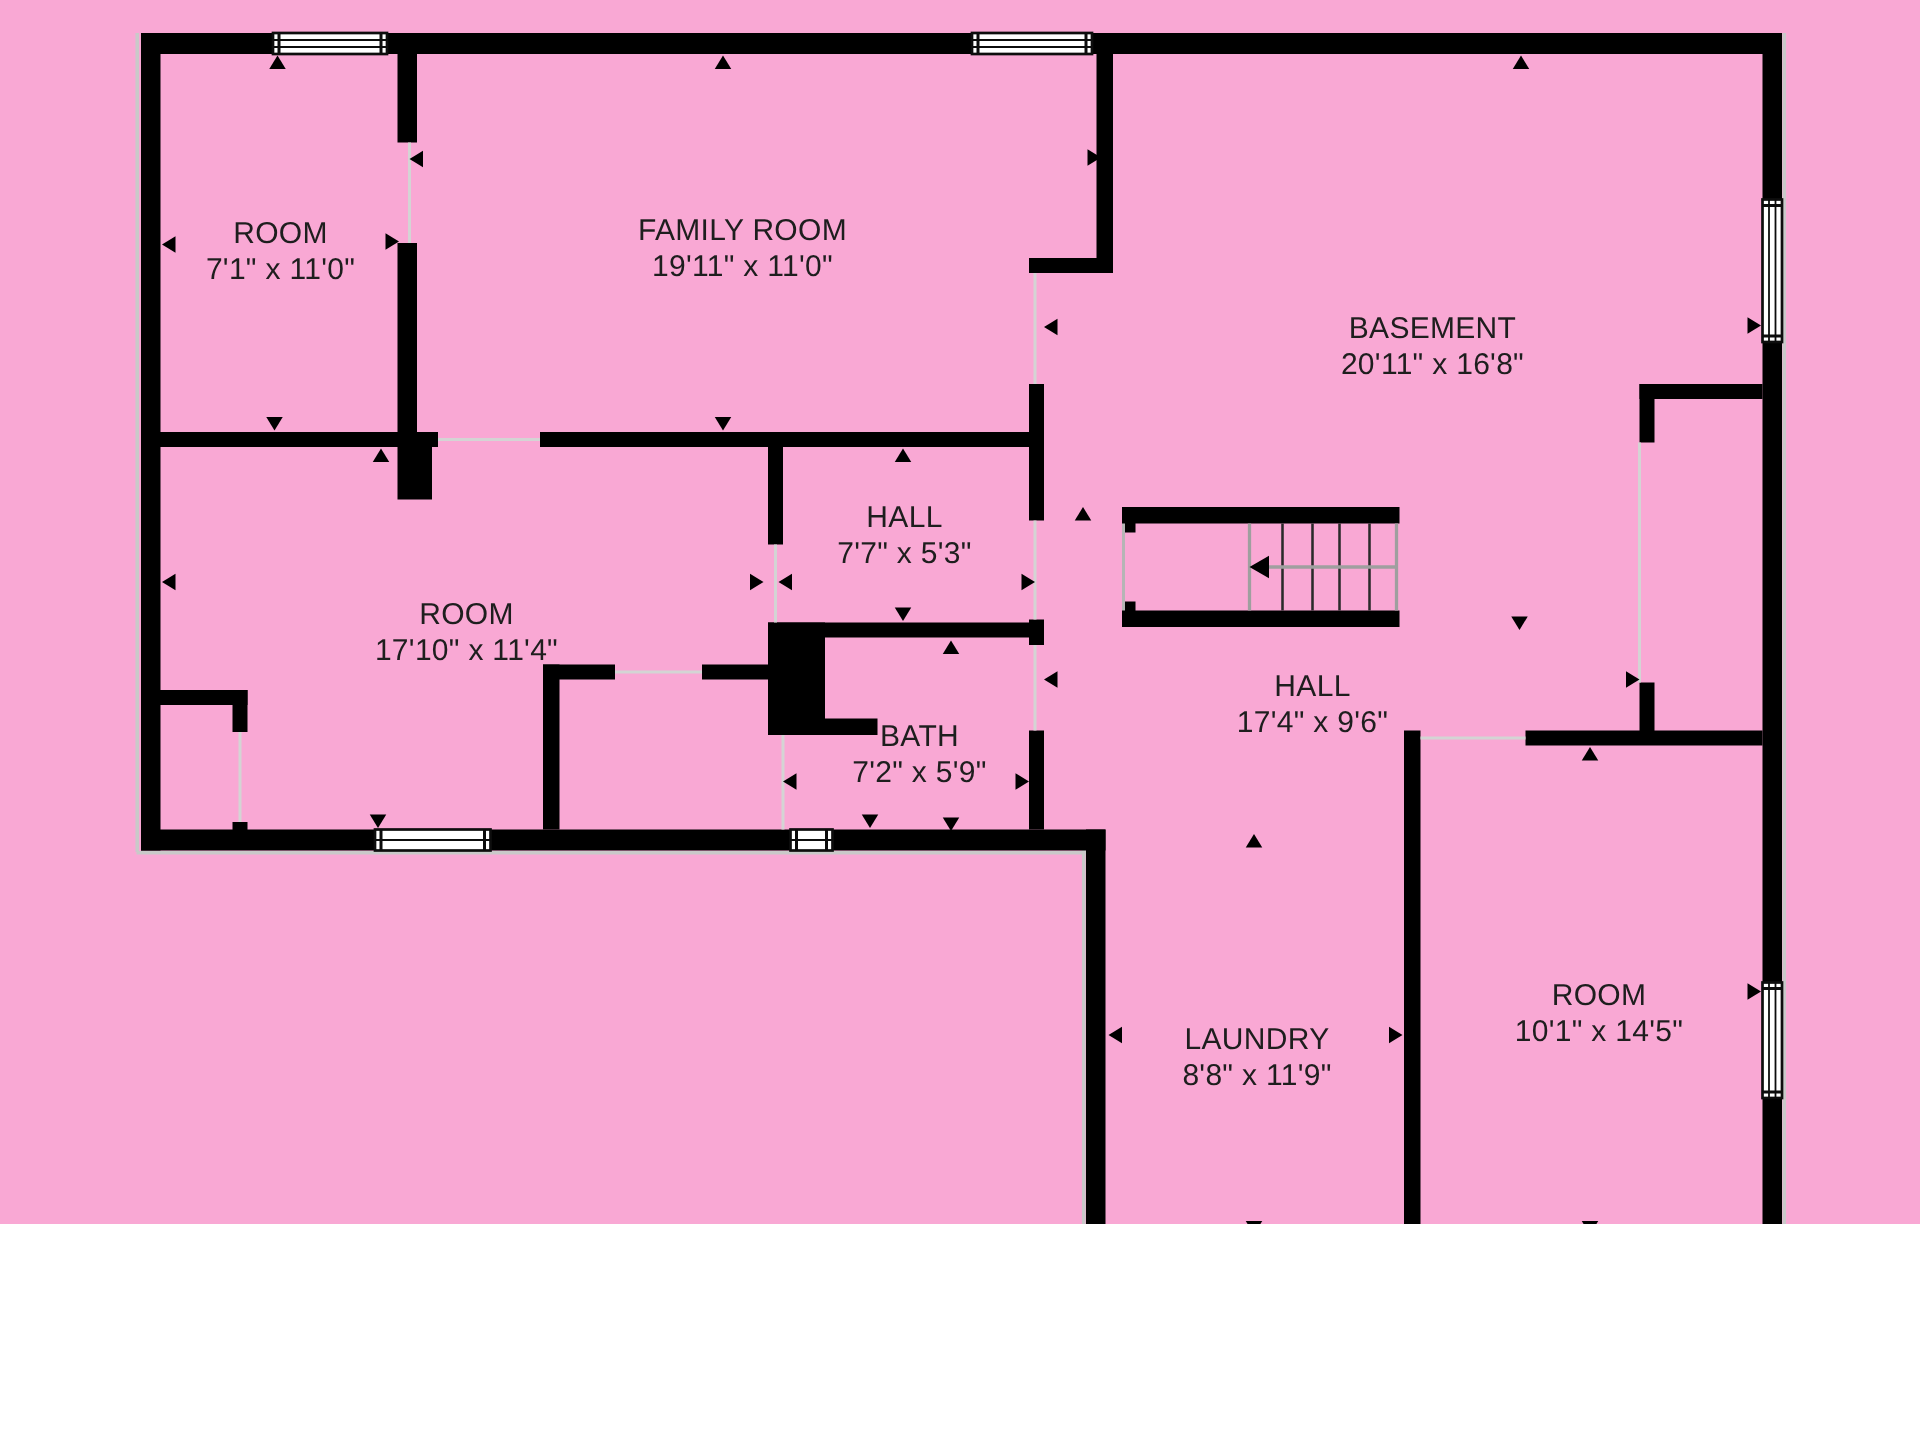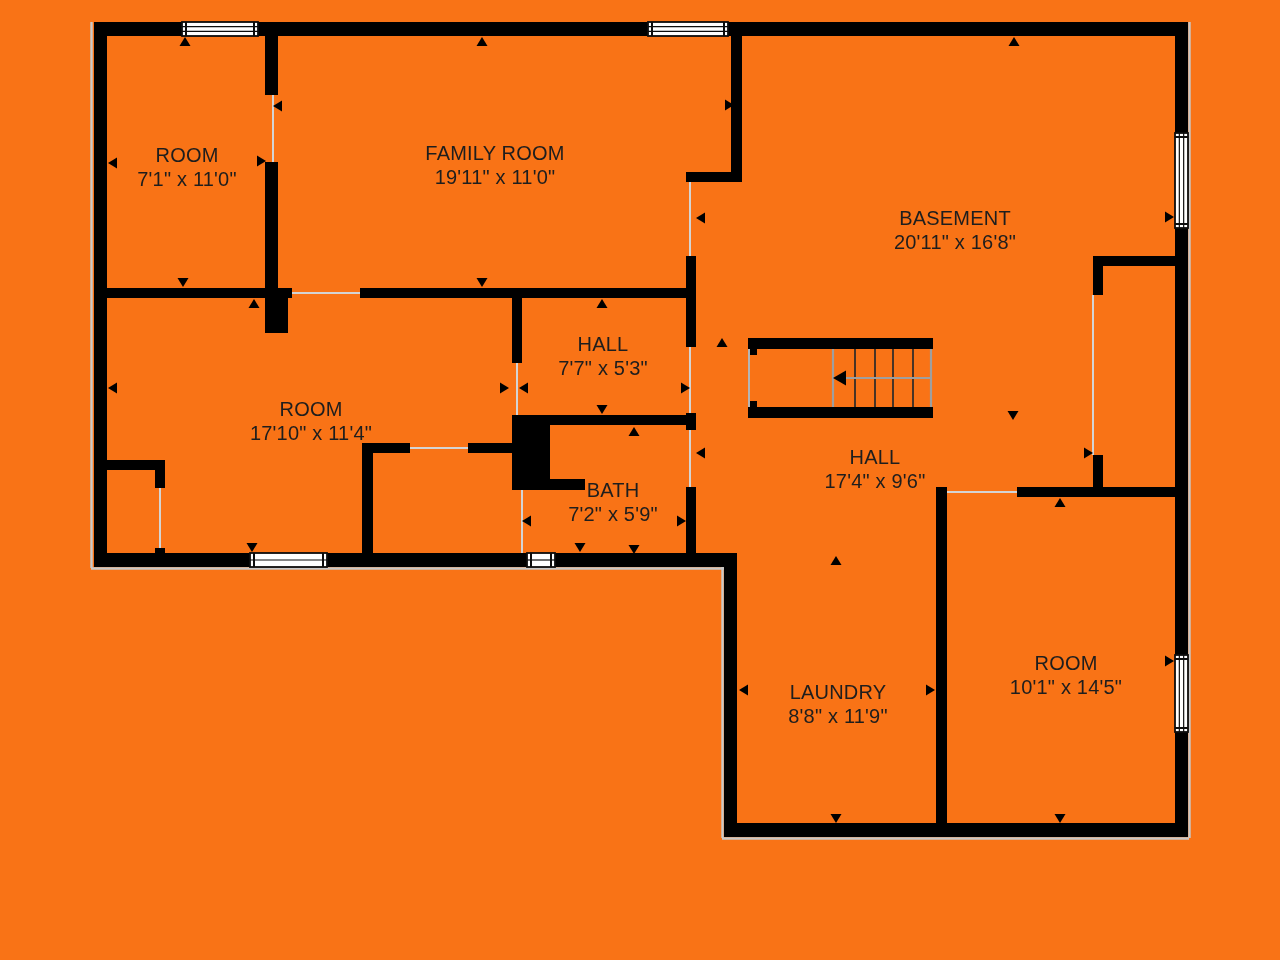--- a/index.html
+++ b/index.html
@@ -1,17 +1,17 @@
 <!DOCTYPE html>
 <html><head>
 <meta charset="utf-8">
 <style>
   html,body{margin:0;padding:0;background:#ffffff;}
   body{font-family:"Liberation Sans", sans-serif;}
-  .plan-wrap{position:relative;width:1280px;height:960px;background:#f97316;overflow:hidden;}
+  .plan-wrap{position:relative;width:1280px;height:816px;background:#f9a8d4;overflow:hidden;}
   svg{display:block;}
   text{font-family:"Liberation Sans", sans-serif;fill:#1e1e1e;letter-spacing:0.2px;}
 </style>
 </head>
 <body>
 
 <div class="plan-wrap">
   <svg width="1280" height="960" viewBox="0 0 1280 960" xmlns="http://www.w3.org/2000/svg">
       <line x1="91.5" y1="22" x2="91.5" y2="568" stroke="#c9c9c9" stroke-width="2.4"></line>
       <line x1="91" y1="568.5" x2="731" y2="568.5" stroke="#c9c9c9" stroke-width="2.4"></line>

